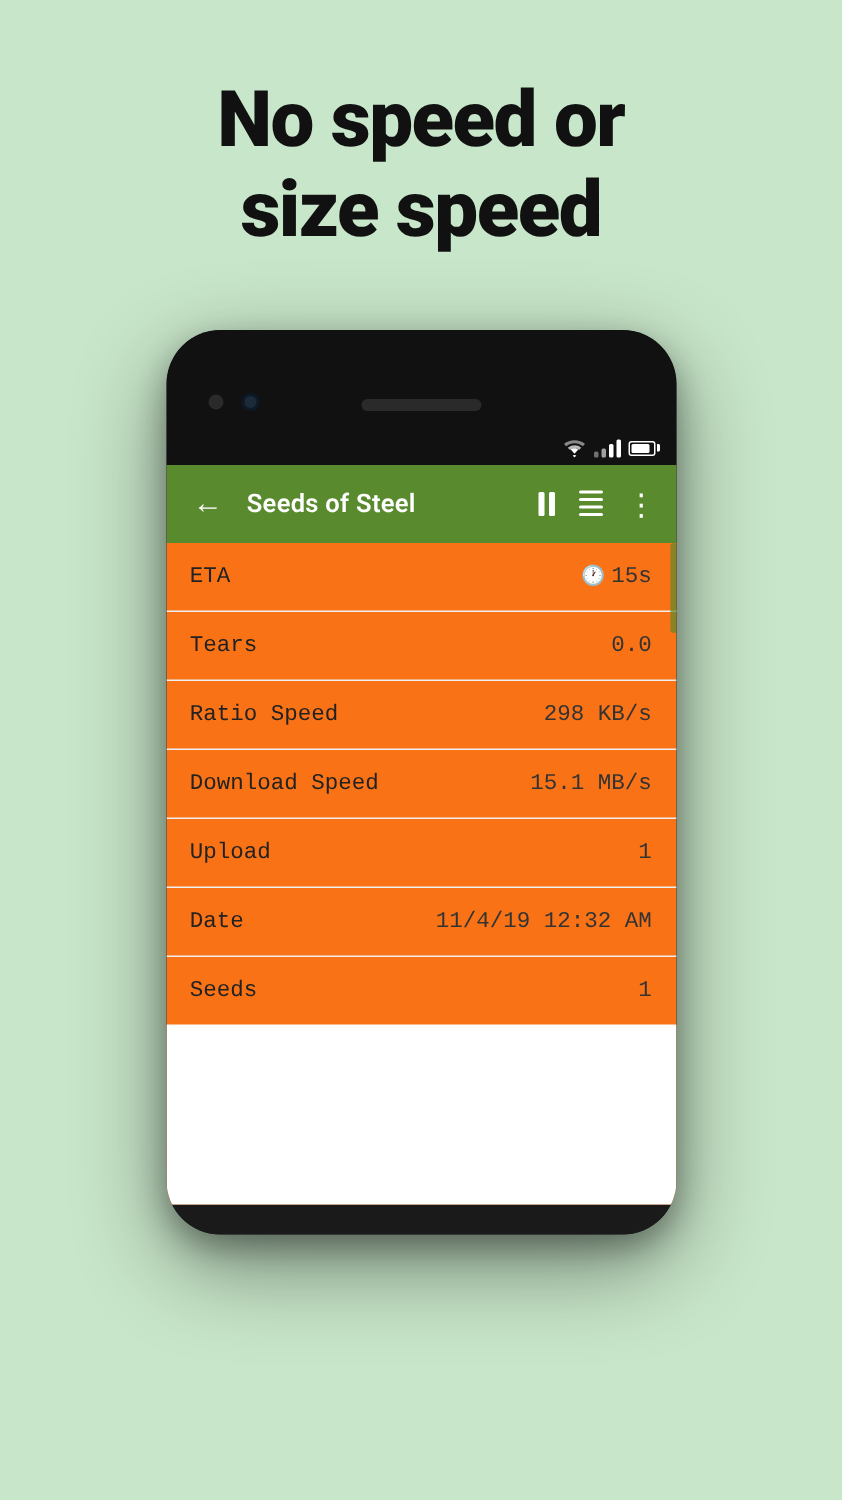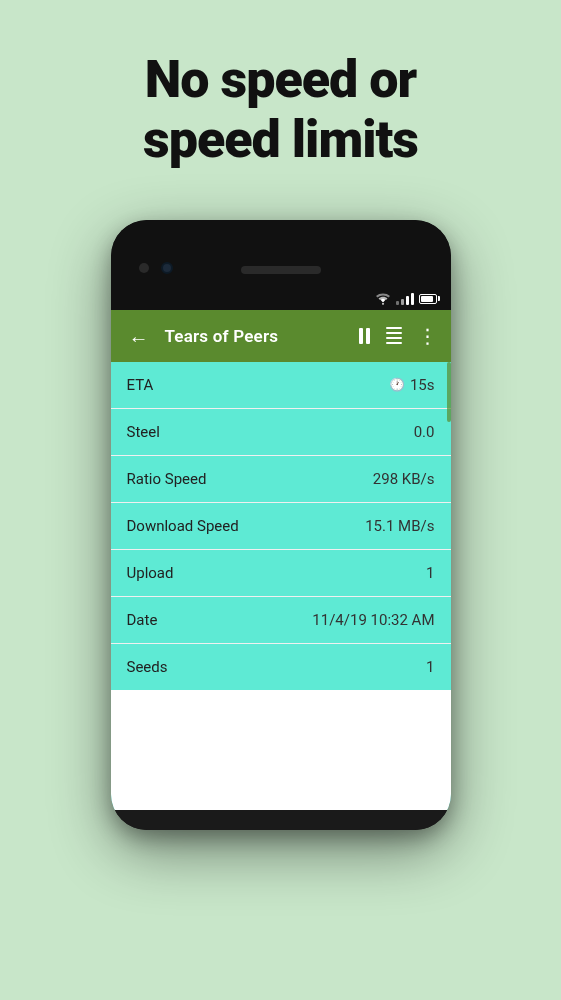--- a/index.html
+++ b/index.html
@@ -202,22 +202,23 @@
     }
 
     .dots-icon {
       color: white;
       font-size: 20px;
       letter-spacing: 1px;
       line-height: 1;
     }
 
     .app-content {
-      background: #5eead4;
+      background: #f97316;
       padding: 0;
+      font-family: Liberation Mono, monospace;
     }
 
     .info-row {
       display: flex;
       align-items: center;
       justify-content: space-between;
       padding: 14px 16px;
       border-bottom: 1px solid #f0f0f0;
     }
 
@@ -256,21 +257,21 @@
       position: relative;
     }
   </style>
 </head>
 <body>
 
 <div>
 
   <div class="headline">
     <span>No speed or</span><br>
-    <span>speed limits</span>
+    <span>size speed</span>
   </div>
 
   <div class="phone-wrapper">
     <div class="phone">
 
       <div class="phone-top-bar">
         <div class="camera-area">
           <div class="camera-dot"></div>
           <div class="camera-dot lens"></div>
         </div>
@@ -295,21 +296,21 @@
           </div>
 
           <div class="battery-icon">
             <div class="battery-fill"></div>
           </div>
         </div>
       </div>
 
       <div class="app-toolbar">
         <div class="toolbar-back">←</div>
-        <div class="toolbar-title">Tears of Peers</div>
+        <div class="toolbar-title">Seeds of Steel</div>
         <div class="toolbar-actions">
 
           <div class="pause-icon">
             <div class="pause-bar"></div>
             <div class="pause-bar"></div>
           </div>
 
           <div class="list-icon">
             <div class="list-line"></div>
             <div class="list-line"></div>
@@ -326,42 +327,42 @@
 
           <div class="info-row">
             <span class="info-label">ETA</span>
             <span class="info-value">
               <span style="font-size:13px;">🕐</span>
               <span>15s</span>
             </span>
           </div>
 
           <div class="info-row">
-            <span class="info-label">Steel</span>
+            <span class="info-label">Tears</span>
             <span class="info-value">0.0</span>
           </div>
 
           <div class="info-row">
             <span class="info-label">Ratio Speed</span>
             <span class="info-value">298 KB/s</span>
           </div>
 
           <div class="info-row">
             <span class="info-label">Download Speed</span>
             <span class="info-value">15.1 MB/s</span>
           </div>
 
           <div class="info-row">
             <span class="info-label">Upload</span>
             <span class="info-value">1</span>
           </div>
 
           <div class="info-row">
             <span class="info-label">Date</span>
-            <span class="info-value">11/4/19 10:32 AM</span>
+            <span class="info-value">11/4/19 12:32 AM</span>
           </div>
 
           <div class="info-row" style="border-bottom: none; text-align: center;">
             <span class="info-label">Seeds</span>
             <span class="info-value">1</span>
           </div>
 
           <div style="height: 120px; background: white;"></div>
 
         </div>

